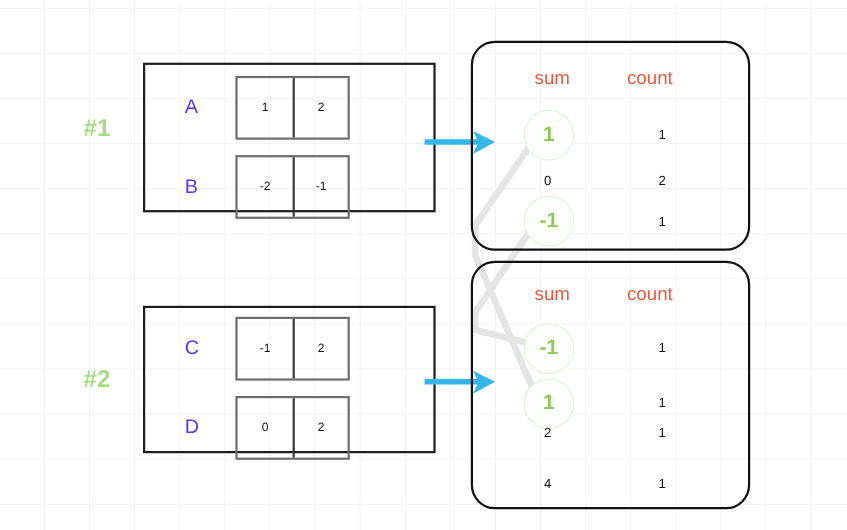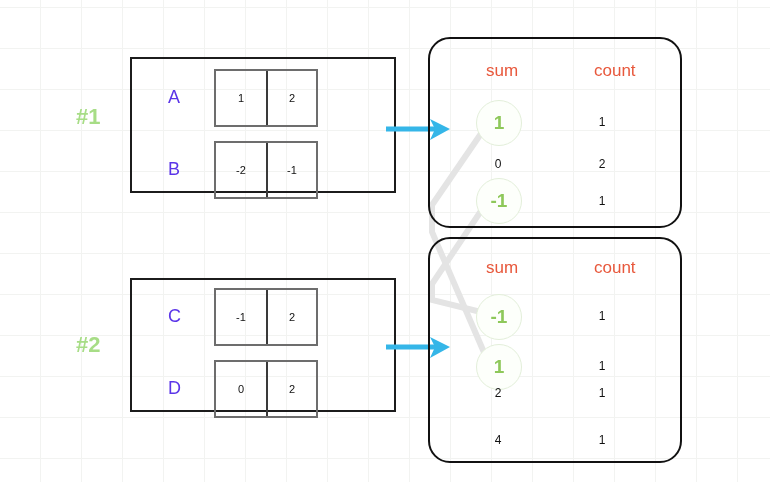--- a/index.html
+++ b/index.html
@@ -104,21 +104,21 @@
     width: 44px;
     height: 44px;
     line-height: 44px;
     border: 1px solid #e3efda;
     border-radius: 50%;
     background: #fdfffb;
   }
 
   
   .col-sum   { left: 56px; }
-  .col-count { left: 164px; }
+  .col-count { left: 140px; }
   .col-sum-c   { left: 46px; }
   .col-count-c { left: 150px; }
 
   
   #overlay {
     position: absolute;
     left: 0; top: 0;
     width: 770px; height: 482px;
     pointer-events: none;
   }

